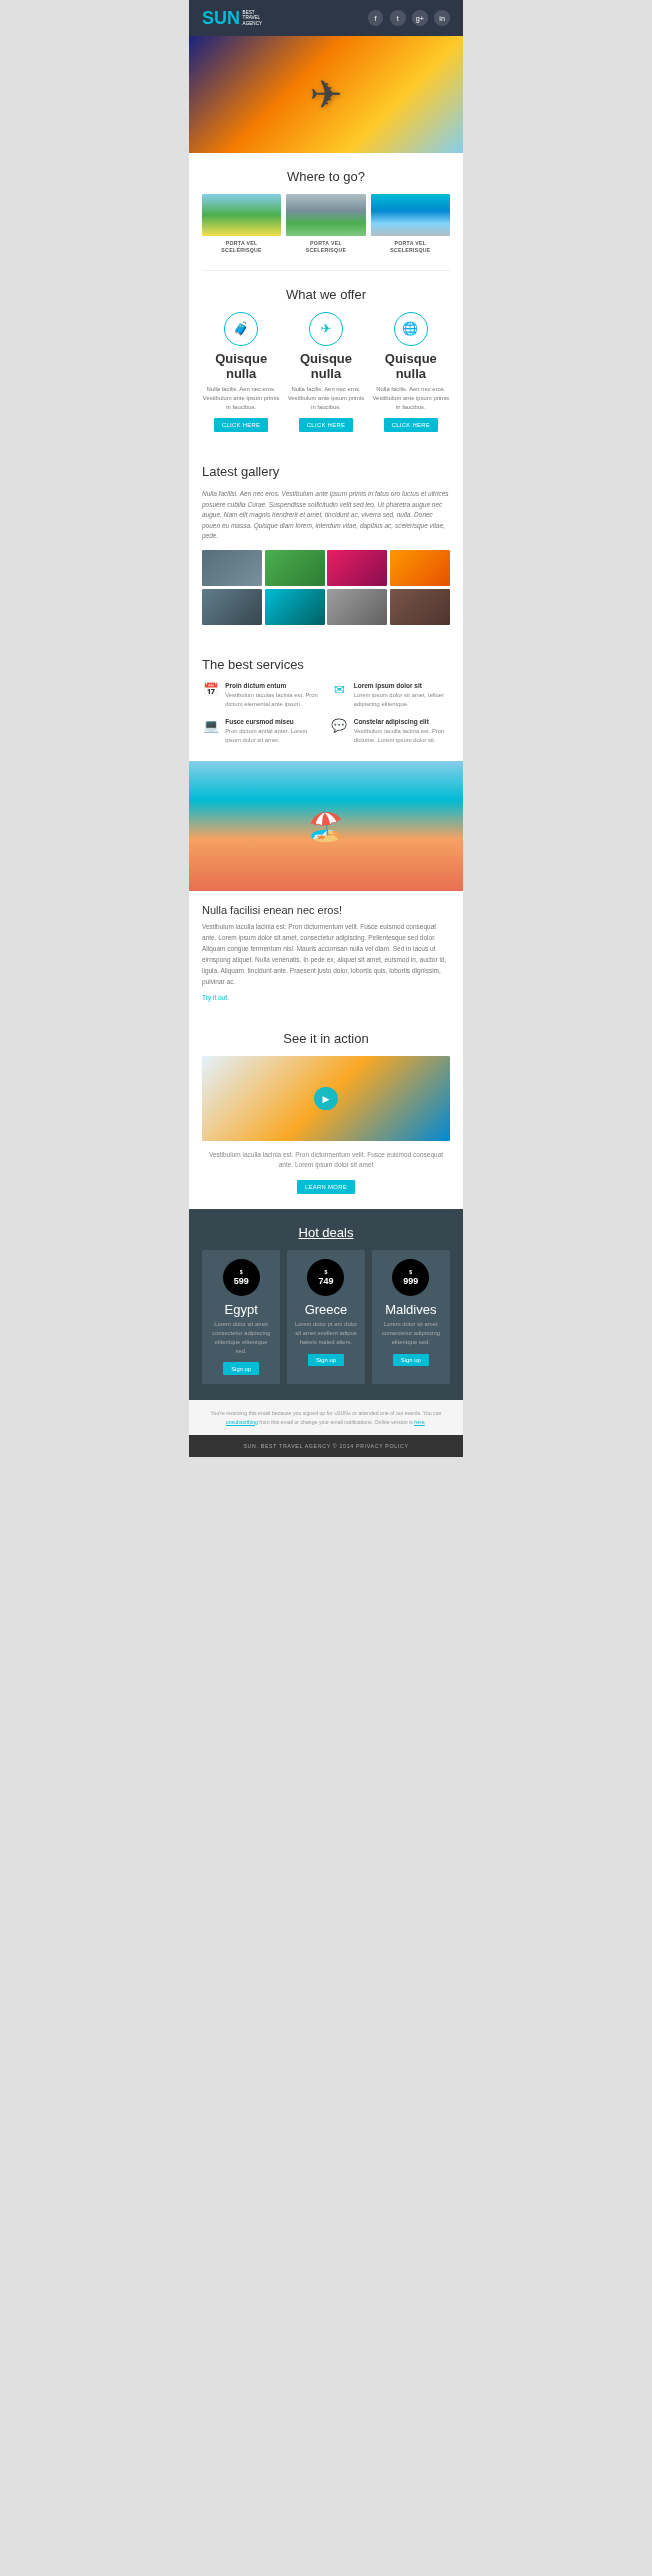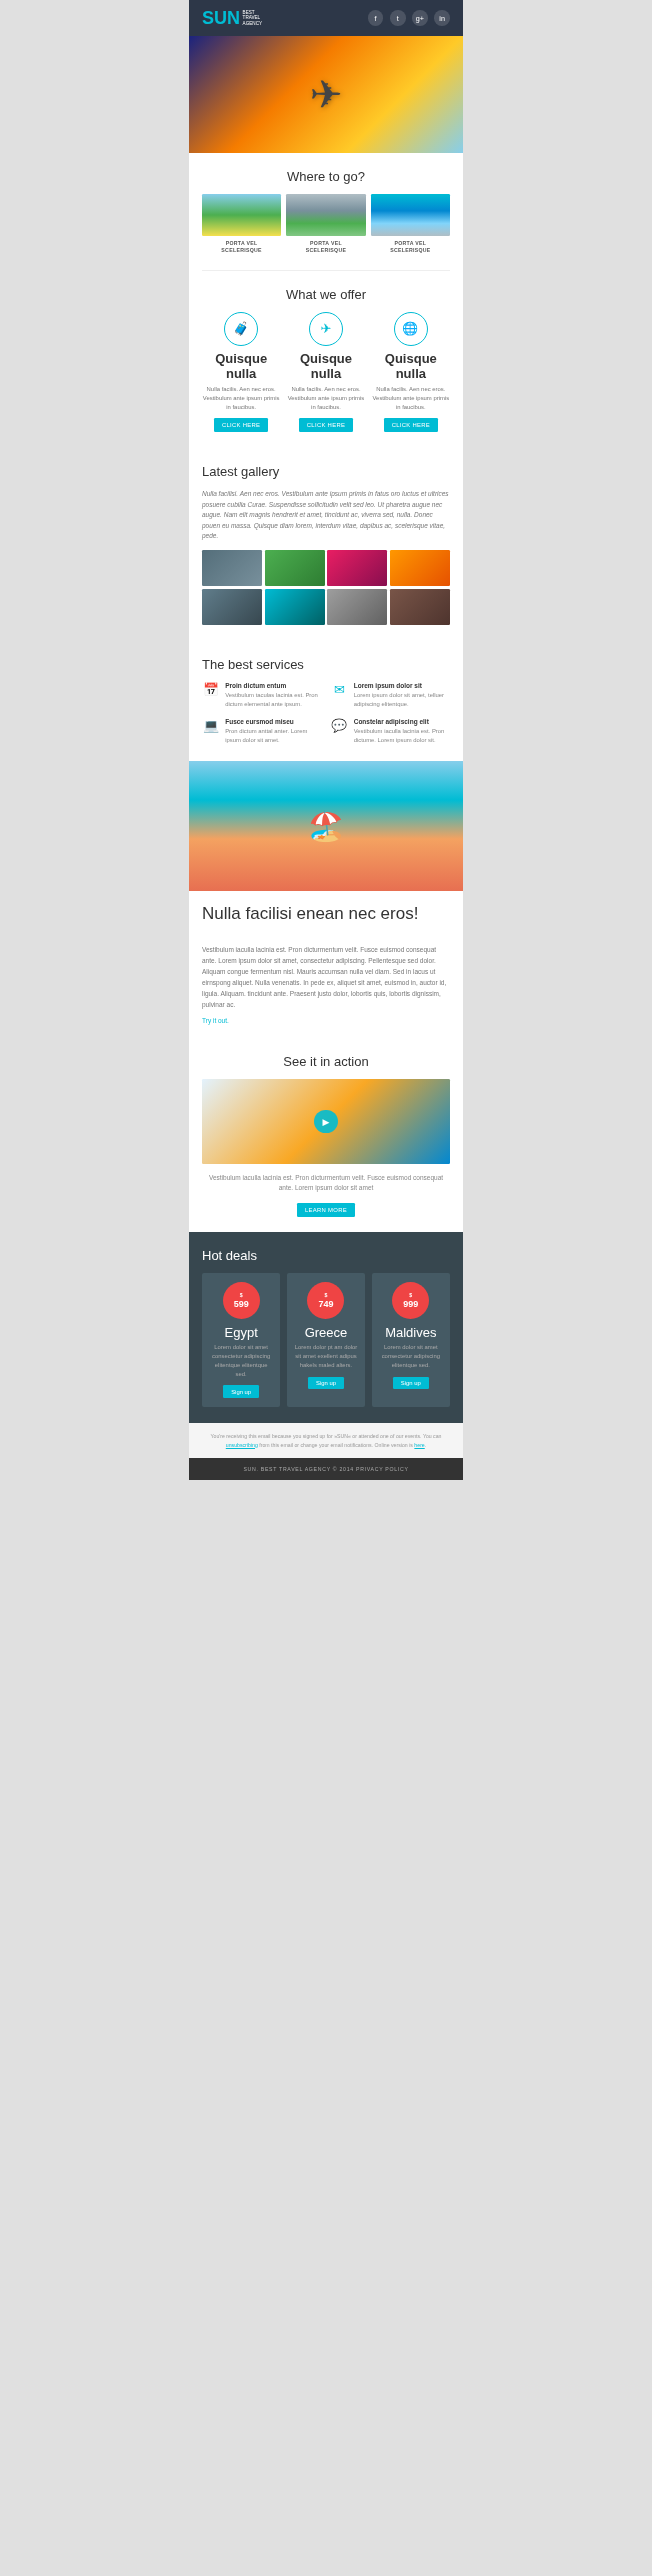--- a/index.html
+++ b/index.html
@@ -248,24 +248,24 @@
       align-items: center;
       justify-content: center;
     }
 
     
     .nulla-section {
       padding: 13px 13px;
       background: #fff;
     }
     .nulla-title {
-      font-size: 17px;
+      font-size: 11px;
       font-weight: 300;
       color: #333;
-      margin-bottom: 20px;
+      margin-bottom: 5px;
     }
     .nulla-text {
       font-size: 6.5px;
       color: #777;
       line-height: 1.7;
       margin-bottom: 5.2px;
     }
     .try-link {
       color: #00bcd4;
       font-size: 6.5px;
@@ -339,38 +339,40 @@
 
     
     .deals-section {
       background: #37474f;
       padding: 15.7px 13px;
     }
     .deals-title {
       font-size: 13px;
       font-weight: 300;
       color: #fff;
+      text-align: center;
       margin-bottom: 10.4px;
+      text-decoration: underline;
     }
     .deals-grid {
       display: flex;
       gap: 6.5px;
     }
     .deal-item {
       flex: 1;
       background: #455a64;
       border-radius: 2px;
       padding: 9px 6.5px;
       text-align: center;
     }
     .deal-price-circle {
       width: 37px;
       height: 37px;
       border-radius: 50%;
-      background: #ef4444;
+      background: #000000;
       color: #fff;
       display: flex;
       justify-content: center;
       margin: 0 auto 5.2px;
       font-size: 5.9px;
       font-weight: bold;
       flex-direction: column;
       line-height: 1.2;
     }
     .deal-price-dollar {

